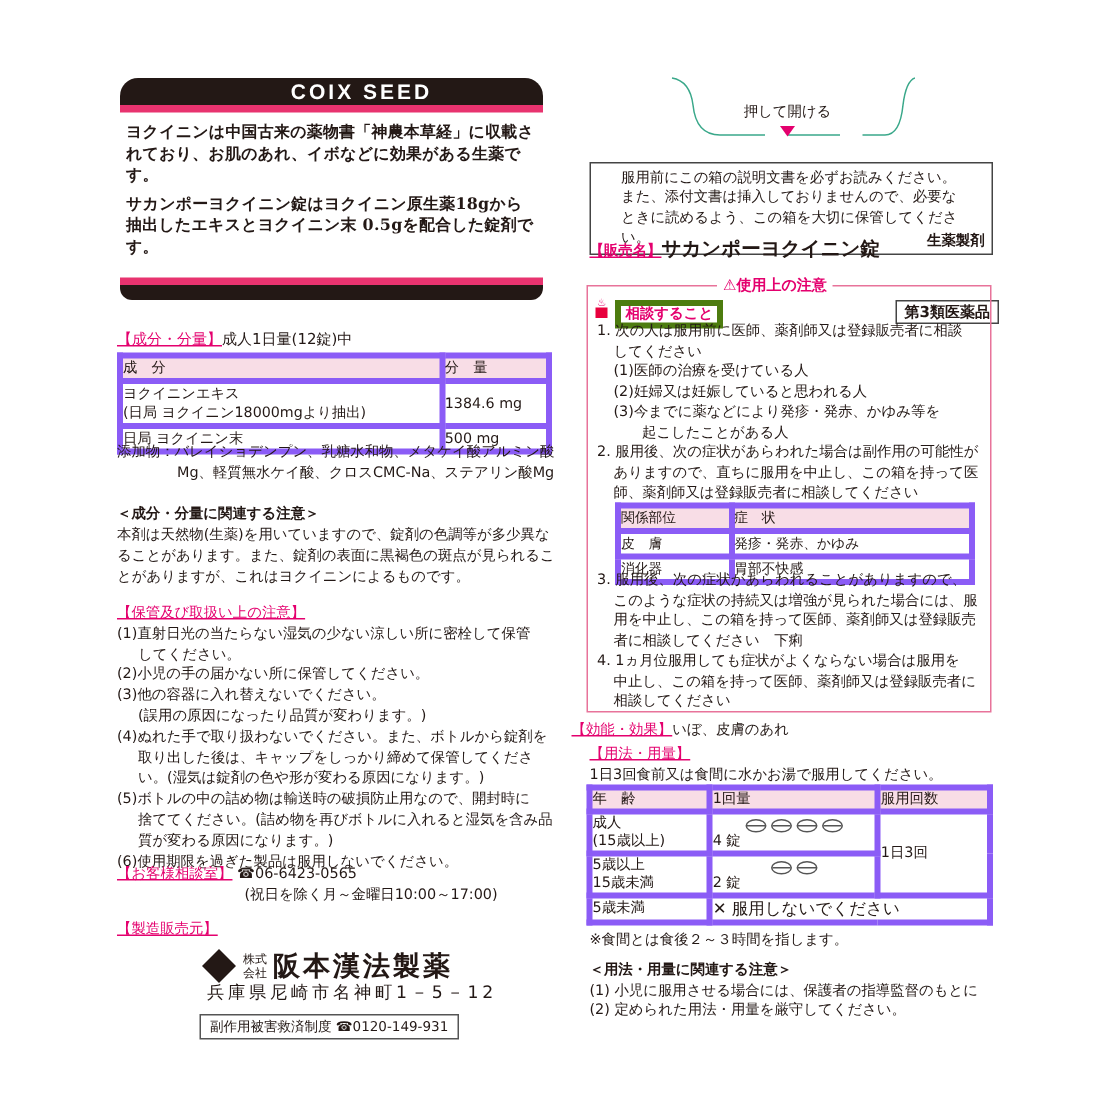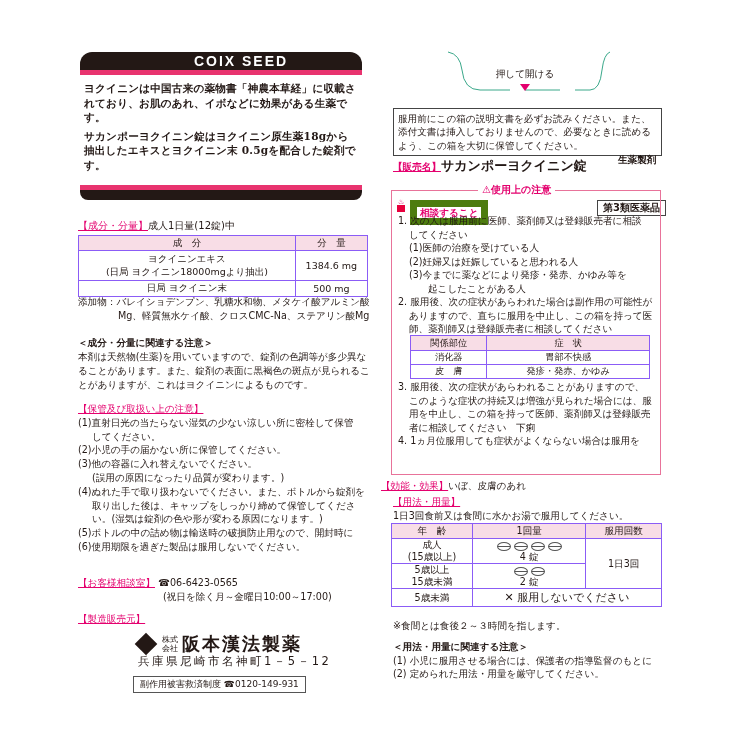--- a/index.html
+++ b/index.html
@@ -11,21 +11,21 @@
   
   .coix { left: 80px; top: 52px; width: 282px; height: 148px; }
   .coix-head { height: 18px; background: #231815; border-radius: 12px 12px 0 0; color: #fff; font-family: "Liberation Sans", sans-serif; font-weight: bold; font-size: 14px; letter-spacing: 2px; text-align: center; line-height: 18px; padding-left: 40px; }
   .coix-pinkbar { height: 5px; background: #e8336f; }
   .coix-body { padding: 6px 4px 4px 4px; font-family: "DejaVu Serif", serif; font-weight: bold; font-size: 10.6px; line-height: 14.5px; letter-spacing: 0.2px; }
   .coix-body p { margin-bottom: 4px; }
   .coix-foot-pink { position: absolute; left: 0; right: 0; bottom: 10px; height: 5px; background: #e8336f; }
   .coix-foot { position: absolute; left: 0; right: 0; bottom: 0; height: 10px; background: #231815; border-radius: 0 0 8px 8px; }
   .ing-title { left: 78px; top: 219px; font-size: 10px; }
   table.grid { border-collapse: collapse; font-size: 9.5px; }
-  table.grid td, table.grid th { border: 1px solid #8b5cf6; text-align: center; font-weight: normal; }
+  table.grid td, table.grid th { border: 4px solid #8b5cf6; text-align: left; font-weight: normal; }
   table.grid th { background: #f8dde6; height: 15px; }
   .ing-table { left: 78px; top: 235px; width: 290px; }
   .additive { left: 78px; top: 295px; width: 292px; font-size: 9.6px; line-height: 14px; }
   .additive .l2 { padding-left: 40px; }
   .note1 { left: 78px; top: 336px; width: 292px; font-size: 9.6px; line-height: 14px; }
   .note1 .h { font-weight: bold; }
   .storage { left: 78px; top: 402px; width: 292px; font-size: 9.6px; line-height: 13.8px; }
   .storage .ind { padding-left: 14px; }
   .contact { left: 78px; top: 576px; width: 292px; font-size: 9.6px; line-height: 14px; }
   .contact .l2 { padding-left: 85px; }
@@ -35,32 +35,32 @@
   .kabu { font-family: Liberation Sans, sans-serif; font-size: 8px; line-height: 9px; }
   .maker-name { font-family: "DejaVu Serif", serif; font-size: 18px; font-weight: bold; letter-spacing: 2px; }
   .maker-addr { left: 138px; top: 654px; font-size: 11.5px; letter-spacing: 2.5px; }
   .relief { left: 133px; top: 676px; border: 1px solid #555; padding: 1px 6px; font-size: 9px; }
 
   
   .flap { left: 440px; top: 50px; width: 170px; height: 45px; }
   .flap svg { position: absolute; left: 0; top: 0; }
   .push-text { left: 490px; top: 68px; font-size: 9.6px; width: 70px; text-align: center; }
   .push-arrow { left: 520px; top: 84px; width: 0; height: 0; border-left: 5px solid transparent; border-right: 5px solid transparent; border-top: 7px solid #e4006e; }
-  .notice-box { left: 393px; top: 108px; width: 269px; border: 1px solid #444; padding: 3px 4px; font-size: 9.6px; line-height: 13.4px; }
+  .notice-box { left: 393px; top: 108px; width: 269px; border: 1px solid #444; padding: 3px 20px; font-size: 9.6px; line-height: 13.4px; }
   .brand-row { left: 393px; top: 157px; font-size: 13px; font-weight: bold; }
   .brand-row .pink { font-size: 9.6px; font-weight: bold; }
   .crude { left: 618px; top: 154px; font-size: 9.6px; font-weight: bold; }
   .class-badge { left: 597px; top: 168px; border: 1px solid #444; padding: 0 5px; font-size: 10px; font-weight: bold; margin-top: 32px; }
 
   .caution-box { left: 391px; top: 190px; width: 270px; height: 285px; border: 1.5px solid #e8739a; }
   .caution-title { left: 478px; top: 183px; background: #fff; padding: 0 4px; color: #e4006e; font-weight: bold; font-size: 10px; }
   .consult-icon { left: 397px; top: 198px; width: 10px; height: 14px; }
   .consult-icon .flame { position: absolute; left: 1px; top: 0; font-size: 7px; color: #e4006e; }
   .consult-icon .block { position: absolute; left: 0; top: 7px; width: 8px; height: 7px; background: #e8003d; }
-  .consult-label { left: 410px; top: 200px; border: 7px solid #4d7c0f; color: #e4006e; font-weight: bold; font-size: 9.6px; padding: 0 3px; line-height: 11px; }
+  .consult-label { left: 410px; top: 200px; border: 4px solid #4d7c0f; color: #e4006e; font-weight: bold; font-size: 9.6px; padding: 0 3px; line-height: 11px; }
   .caution-list { left: 398px; top: 214px; width: 260px; font-size: 9.6px; line-height: 13.5px; }
   .caution-list .i1 { padding-left: 11px; }
   .caution-list .i2 { padding-left: 11px; }
   .caution-list .i3 { padding-left: 30px; }
   .sym-table { left: 410px; top: 335px; width: 240px; }
   .sym-table th, .sym-table td { height: 13px; font-size: 9.2px; }
   .caution-list2 { left: 398px; top: 380px; width: 260px; font-size: 9.6px; line-height: 13.5px; }
   .caution-list2 .i1 { padding-left: 11px; }
 
   .effect { left: 381px; top: 480px; font-size: 9.6px; }
@@ -125,20 +125,21 @@
 <div class="abs storage">
   <div class="pink">【保管及び取扱い上の注意】</div>
   <div>(1)直射日光の当たらない湿気の少ない涼しい所に密栓して保管</div>
   <div class="ind">してください。</div>
   <div>(2)小児の手の届かない所に保管してください。</div>
   <div>(3)他の容器に入れ替えないでください。</div>
   <div class="ind">(誤用の原因になったり品質が変わります。)</div>
   <div>(4)ぬれた手で取り扱わないでください。また、ボトルから錠剤を</div>
   <div class="ind">取り出した後は、キャップをしっかり締めて保管してください。(湿気は錠剤の色や形が変わる原因になります。)</div>
   <div>(5)ボトルの中の詰め物は輸送時の破損防止用なので、開封時に</div>
+  <div class="ind">捨ててください。(詰め物を再びボトルに入れると湿気を含み品質が変わる原因になります。)</div>
   <div>(6)使用期限を過ぎた製品は服用しないでください。</div>
 </div>
 
 <div class="abs contact">
   <div><span class="pink">【お客様相談室】</span> <span>☎06-6423-0565</span></div>
   <div class="l2">(祝日を除く月～金曜日10:00～17:00)</div>
 </div>
 
 <div class="abs maker-label pink">【製造販売元】</div>
 <div class="abs maker-logo">
@@ -187,34 +188,35 @@
   <div class="i1">ありますので、直ちに服用を中止し、この箱を持って医師、薬剤師又は登録販売者に相談してください</div>
 </div>
 
 <table class="abs grid sym-table">
   <tbody>
       <tr>
     <th style="width:32%">関係部位</th>
     <th>症　状</th>
   </tr>
   <tr>
+    <td>皮　膚</td>
+    <td>発疹・発赤、かゆみ</td>
+  </tr>
+  <tr>
     <td>消化器</td>
     <td>胃部不快感</td>
-  </tr>
-  <tr>
-    <td>皮　膚</td>
-    <td>発疹・発赤、かゆみ</td>
   </tr>
 </tbody>
   </table>
 
 <div class="abs caution-list2">
   <div>3. 服用後、次の症状があらわれることがありますので、</div>
   <div class="i1">このような症状の持続又は増強が見られた場合には、服用を中止し、この箱を持って医師、薬剤師又は登録販売者に相談してください　下痢</div>
   <div>4. 1ヵ月位服用しても症状がよくならない場合は服用を</div>
+  <div class="i1">中止し、この箱を持って医師、薬剤師又は登録販売者に相談してください</div>
 </div>
 
 <div class="abs effect">
   <span class="pink">【効能・効果】</span><span>いぼ、皮膚のあれ</span>
 </div>
 <div class="abs usage-h pink">【用法・用量】</div>
 <div class="abs usage-l">1日3回食前又は食間に水かお湯で服用してください。</div>
 
 <table class="abs grid dose-table">
   <tbody>

